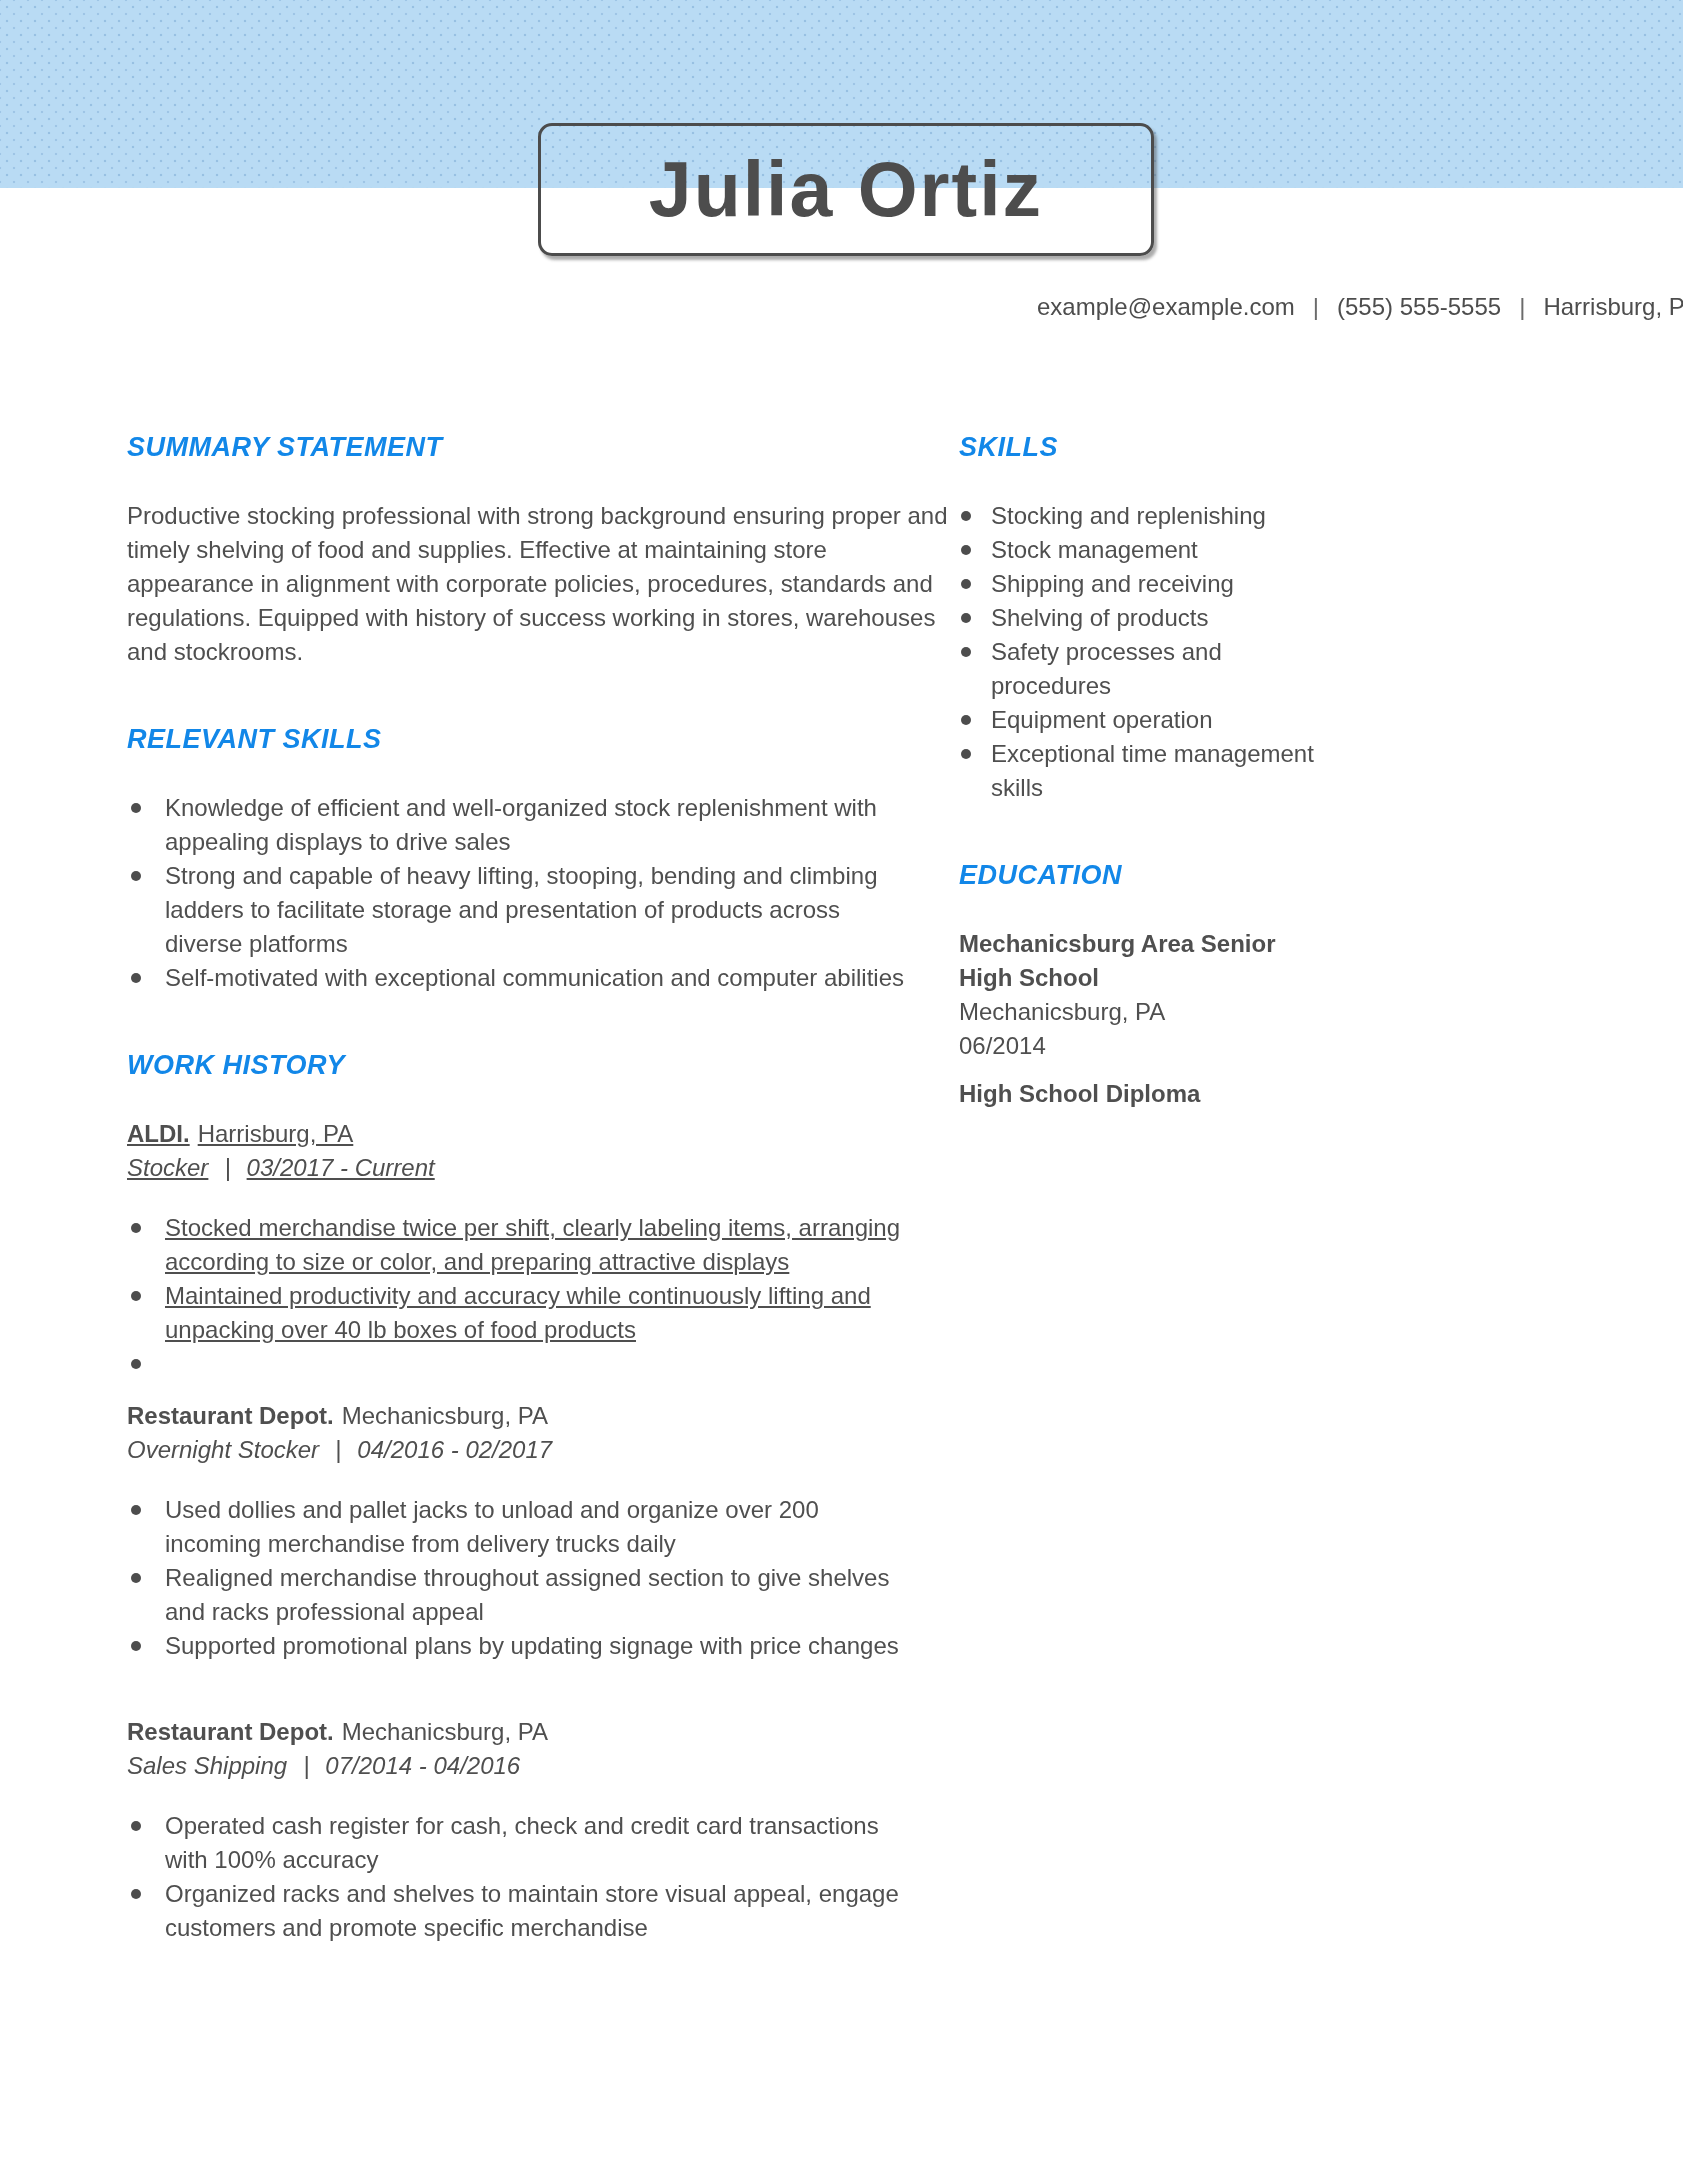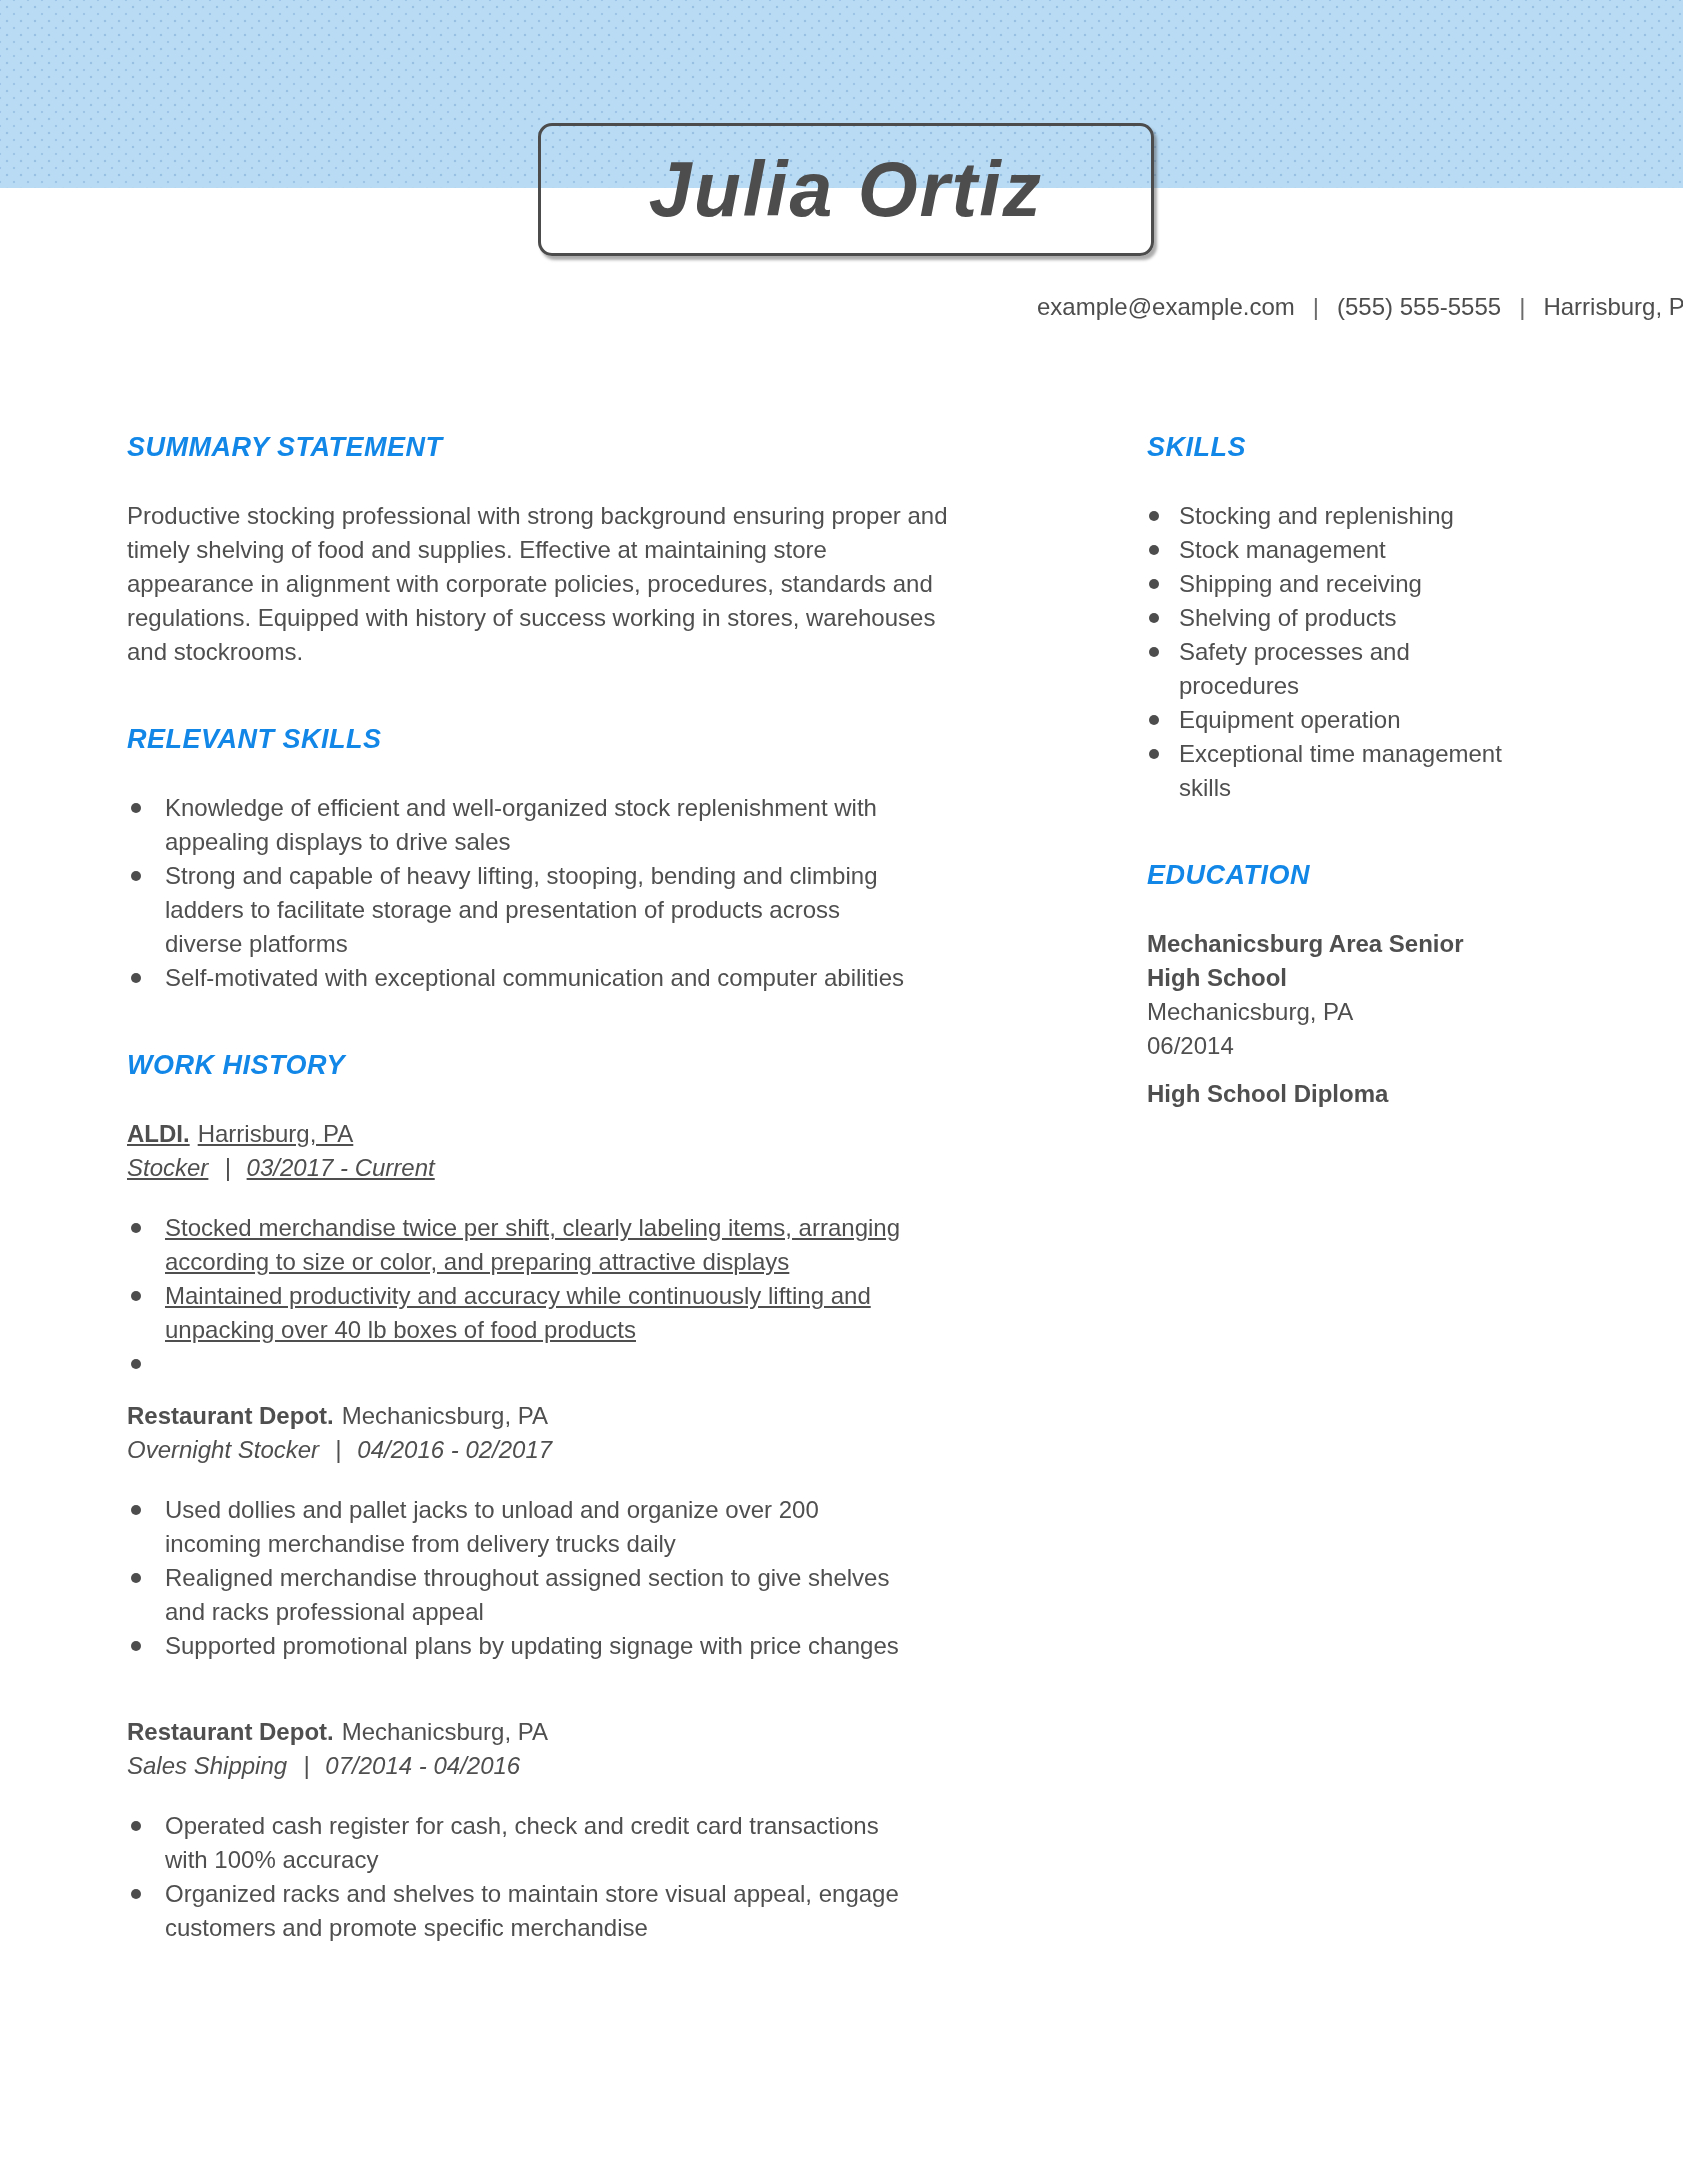--- a/index.html
+++ b/index.html
@@ -27,33 +27,33 @@
   
   .name-box {
     position:absolute; left:538px; top:123px;
     width:610px; height:127px;
     border:3px solid #4c4c4c;
     border-radius:14px;
     display:flex; align-items:center; justify-content:center;
     box-shadow:3px 4px 3px rgba(70,70,70,0.45);
   }
   .name-box .name {
-    font-size:77px; font-weight:bold; font-style:italic;
+    font-size:77px; font-weight:bold; 
     color:#4d4d4d; letter-spacing:2px; white-space:nowrap;
   }
 
   .contact {
     position:absolute; top:293px; left:16px; width:100%;
     text-align:right; font-size:24px; color:#4d4d4d;
   }
   .contact .pipe { margin:0 18px; color:#6b6b6b; }
 
   .columns {
     position:absolute; left:127px; top:432px;
-    display:flex; gap:188px;
+    display:flex; 
   }
   .col-left  { width:832px; }
   .col-right { width:356px; }
 
   h2 {
     margin:0 0 36px 0;
     font-size:27px; font-weight:bold; font-style:italic;
     color:#1287e8; letter-spacing:0.5px;
   }
 

